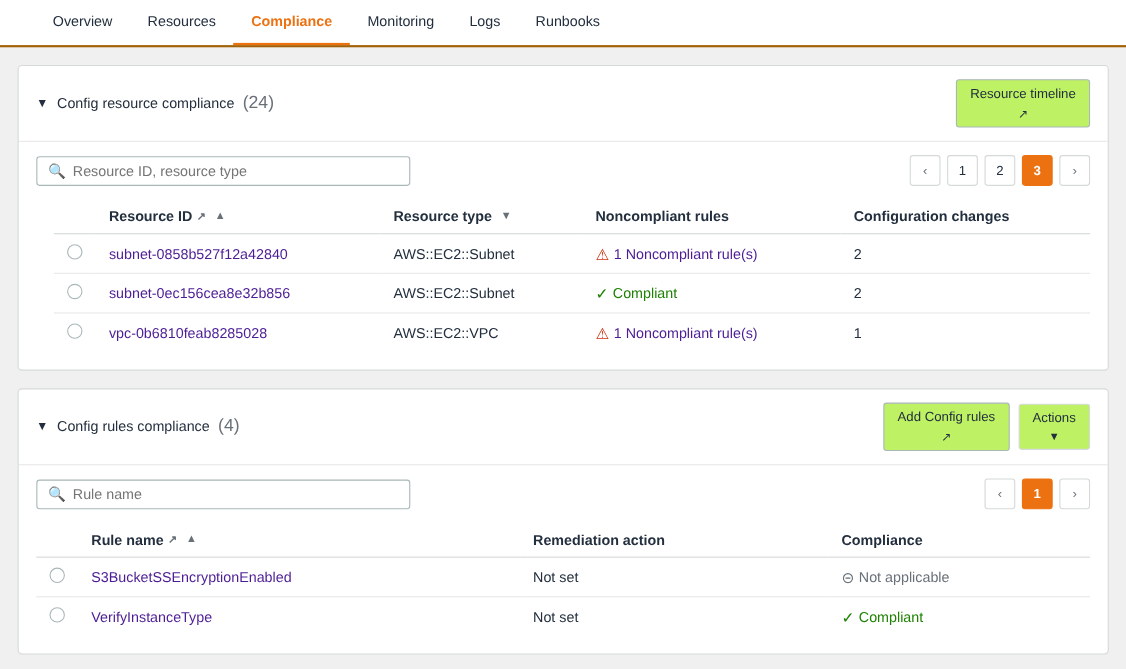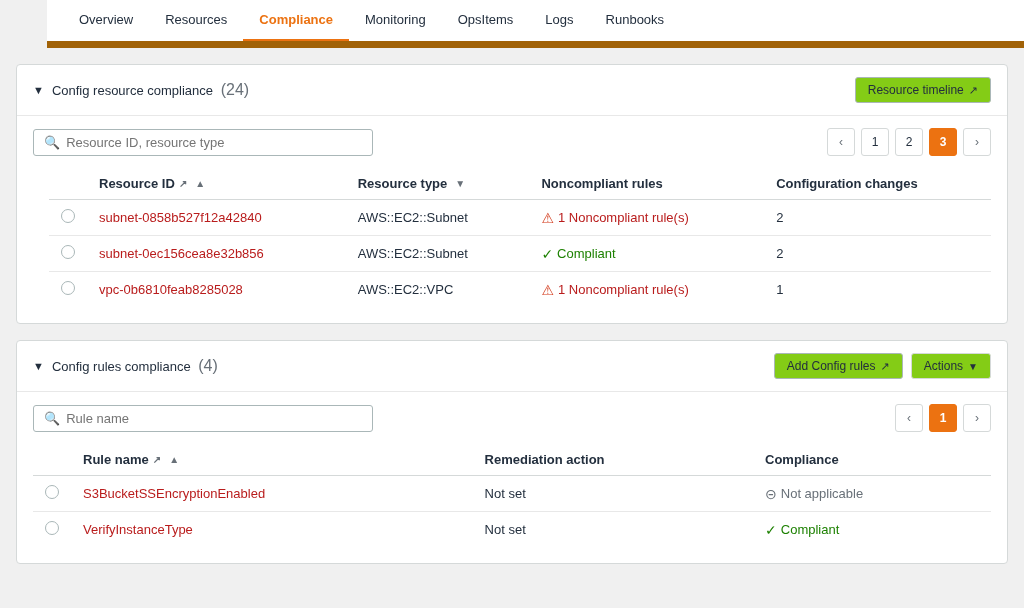--- a/index.html
+++ b/index.html
@@ -1,48 +1,48 @@
 <!DOCTYPE html>
 <html><head>
   <meta charset="utf-8">
   <style>
     * { box-sizing: border-box; margin: 0; padding: 0; }
     body { font-family: -apple-system, BlinkMacSystemFont, 'Segoe UI', Arial, sans-serif; font-size: 13px; background: #f0f0f0; color: #232f3e; }
 
     
-    .top-nav { display: flex; background: #fff; border-bottom: 7px solid #a16207; padding: 0 16px; margin-left: 47px; }
+    .top-nav { display: flex; background: #fff; border-bottom: 2px solid #a16207; padding: 0 32px; }
     .top-nav-item { padding: 12px 16px; cursor: pointer; color: #0073bb; font-size: 13px; border-bottom: 2px solid transparent; }
     .top-nav-item.active { color: #ec7211; border-bottom: 2px solid #ec7211; font-weight: 600; }
     .top-nav-item:not(.active) { color: #232f3e; }
 
     .page-content { padding: 16px; display: flex; flex-direction: column; gap: 16px; }
 
     
     .panel { background: #fff; border: 1px solid #d5d9d9; border-radius: 4px; }
     .panel-header { display: flex; align-items: center; justify-content: space-between; padding: 12px 16px; border-bottom: 1px solid #e8e8e8; }
     .collapse-icon { color: #232f3e; font-size: 11px; cursor: pointer; }
 
     
-    .btn { padding: 5px 12px; border: 1px solid #d5d9d9; background: #84cc16; border-radius: 3px; cursor: pointer; font-size: 12px; color: #232f3e; display: inline-flex; align-items: center; gap: 5px; }
+    .btn { padding: 5px 12px; border: 1px solid #d5d9d9; background: #bef264; border-radius: 3px; cursor: pointer; font-size: 12px; color: #232f3e; display: inline-flex; align-items: center; gap: 5px; flex-direction: column; }
     .btn-primary { border: 1px solid #aab7b8; }
     .search-box { display: flex; align-items: center; border: 1px solid #aab7b8; border-radius: 3px; padding: 5px 10px; width: 340px; gap: 6px; background: #fff; }
     .search-box input { border: none; outline: none; font-size: 13px; color: #687078; width: 100%; }
     .search-icon-glyph { color: #687078; font-size: 13px; }
 
     
     .table-container { padding: 0 16px 16px; overflow-x: auto; }
     table { width: 100%; border-collapse: collapse; }
     th { text-align: left; padding: 8px 12px; font-size: 13px; font-weight: 600; color: #232f3e; border-bottom: 1px solid #d5d9d9; white-space: nowrap; }
     td { padding: 9px 12px; border-bottom: 1px solid #e8e8e8; font-size: 13px; vertical-align: middle; }
     tr:last-child td { border-bottom: none; }
     .row-selector { width: 20px; }
     .radio-circle { width: 14px; height: 14px; border: 1px solid #aab7b8; border-radius: 50%; display: inline-block; }
 
     
-    a { color: #b91c1c; text-decoration: none; }
+    a { color: #4c1d95; text-decoration: none; }
 
     
     .status-noncompliant { color: #d13212; display: flex; align-items: center; gap: 4px; }
     .status-compliant { color: #1d8102; display: flex; align-items: center; gap: 4px; }
     .status-not-applicable { color: #687078; display: flex; align-items: center; gap: 4px; }
 
     
     .pagination-row { display: flex; align-items: center; justify-content: flex-end; padding: 8px 16px; gap: 6px; }
     .page-btn { width: 28px; height: 28px; display: flex; align-items: center; justify-content: center; border: 1px solid #d5d9d9; border-radius: 3px; cursor: pointer; font-size: 12px; background: #fff; color: #232f3e; }
     .page-btn.active { background: #ec7211; color: #fff; border-color: #ec7211; font-weight: 600; }
@@ -62,21 +62,20 @@
   </style>
 </head>
 <body>
 
 <nav>
   <div class="top-nav">
     <div class="top-nav-item">Overview</div>
     <div class="top-nav-item">Resources</div>
     <div class="top-nav-item active">Compliance</div>
     <div class="top-nav-item">Monitoring</div>
-    <div class="top-nav-item">OpsItems</div>
     <div class="top-nav-item">Logs</div>
     <div class="top-nav-item">Runbooks</div>
   </div>
 </nav>
 
 <div class="page-content">
 
   <div class="panel">
     <div class="panel-header">
       <div class="panel-header-left">

